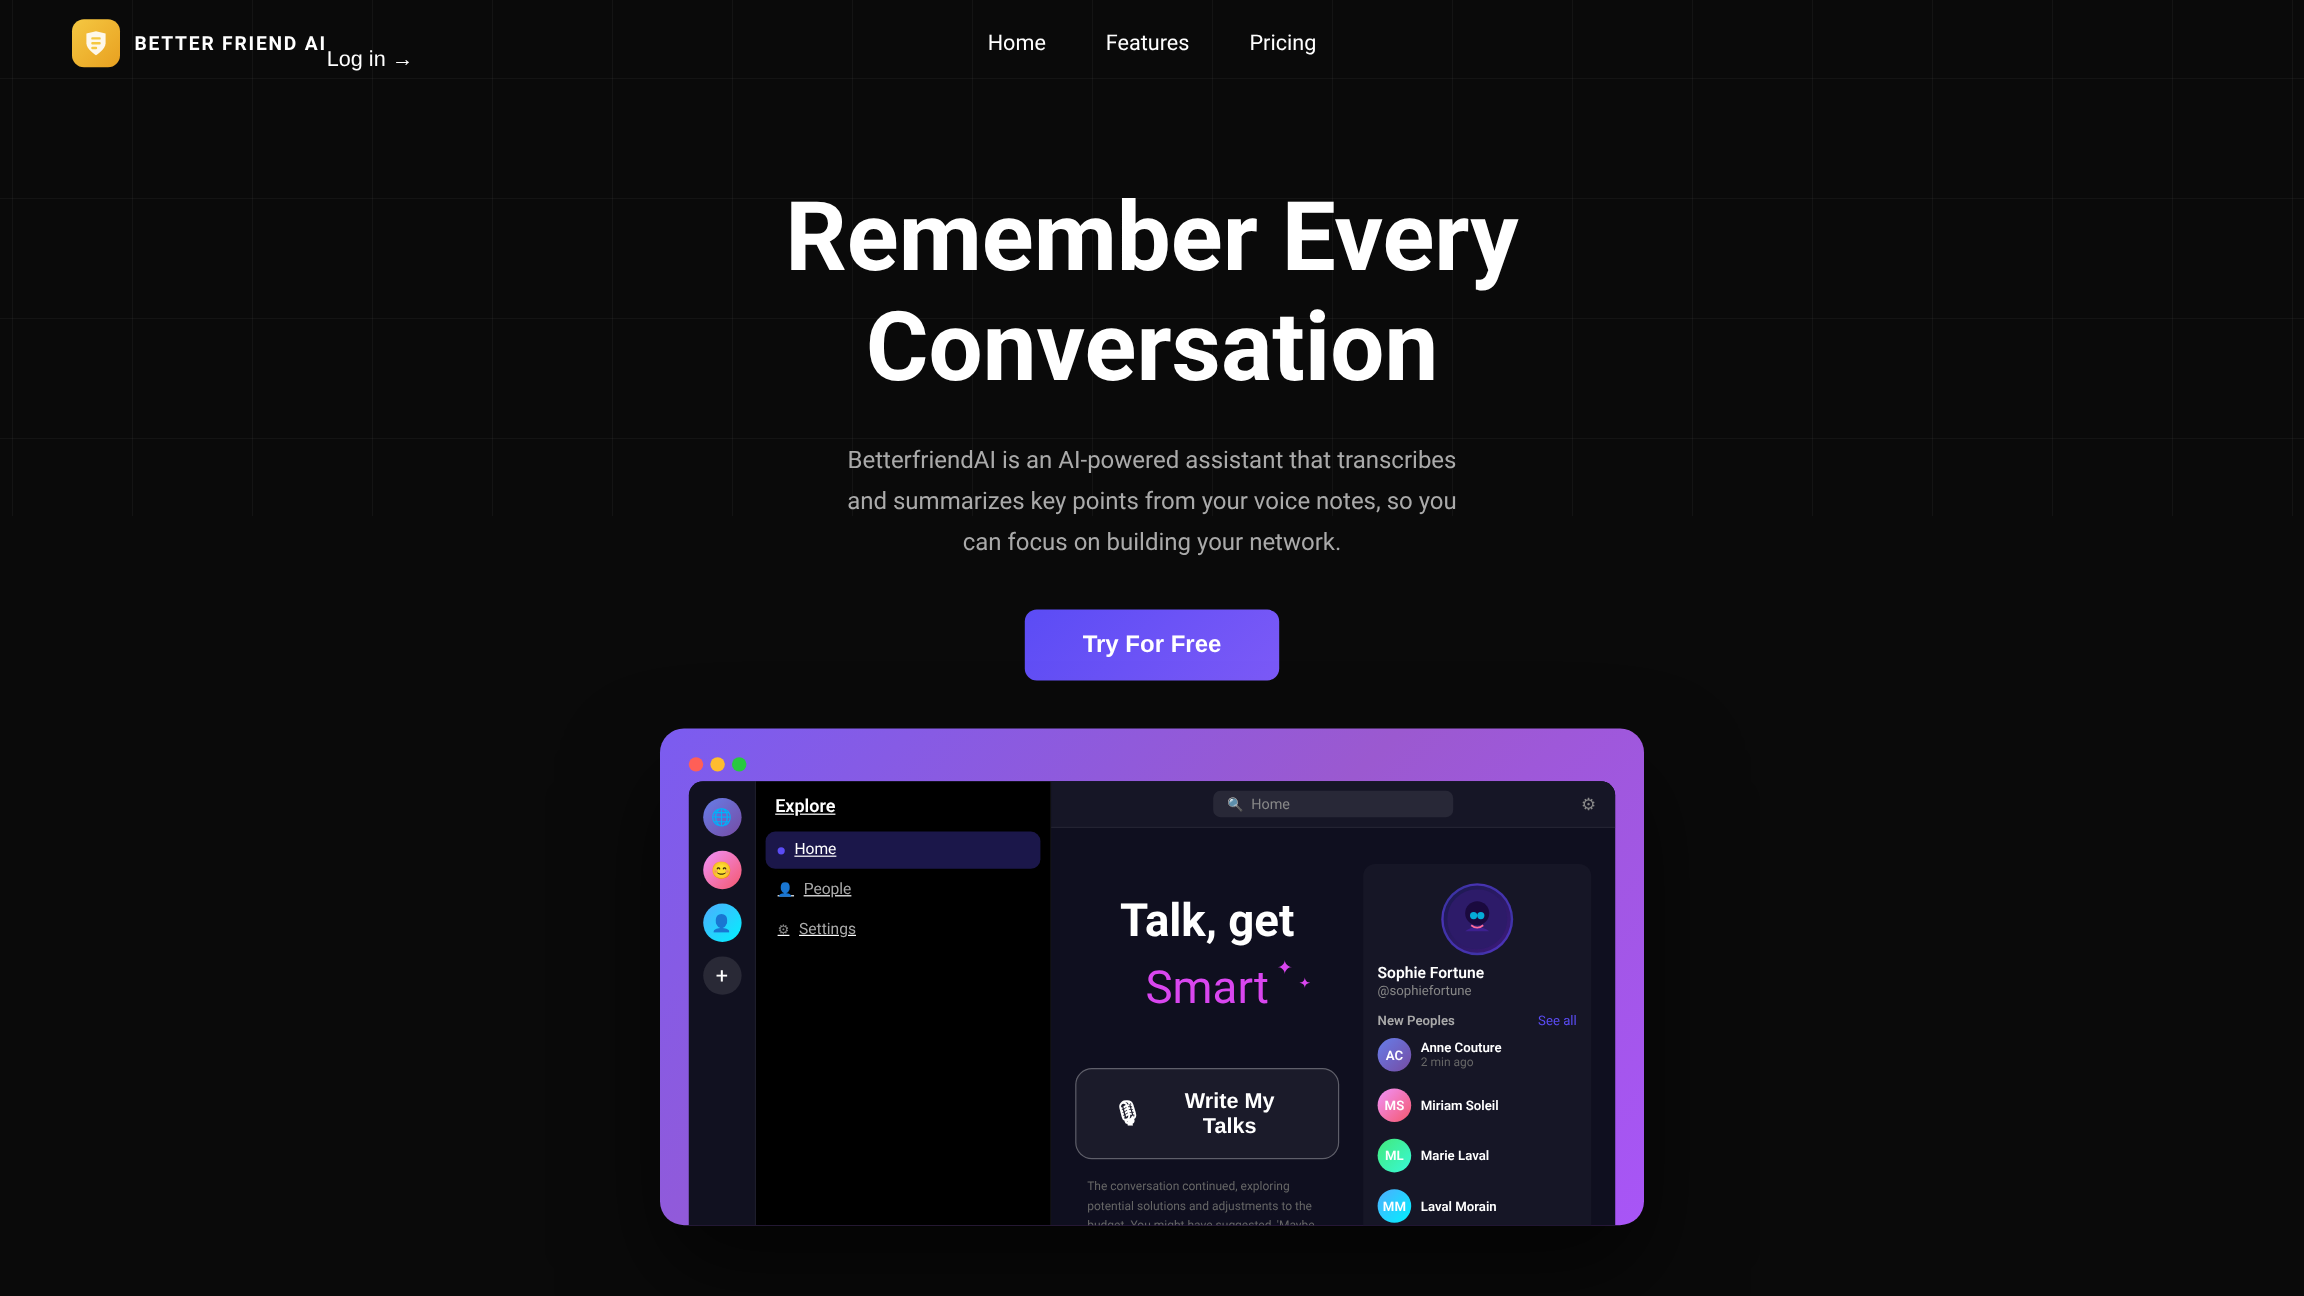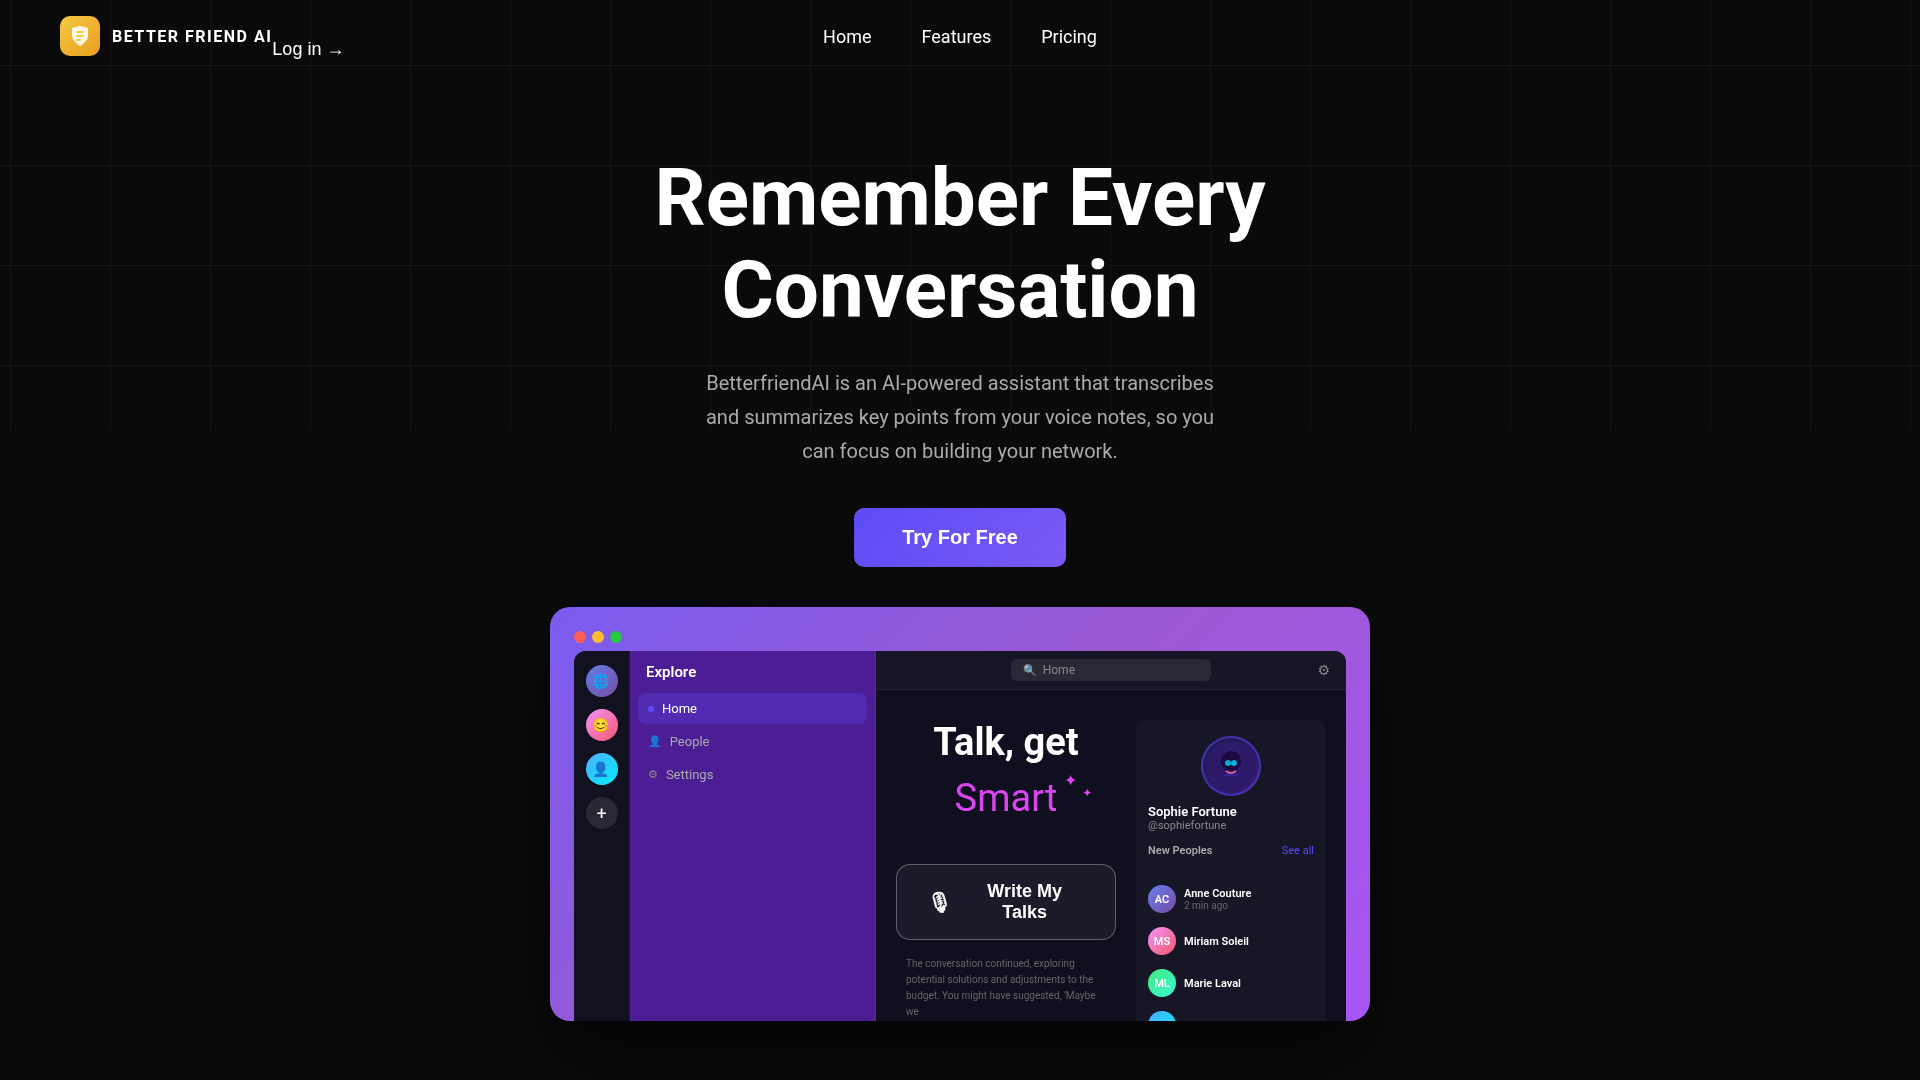--- a/index.html
+++ b/index.html
@@ -252,20 +252,21 @@
       display: flex;
       align-items: flex-start;
       justify-content: center;
       padding: 30px 20px 20px;
       gap: 20px;
     }
 
     .talk-section {
       text-align: center;
       flex: 1;
+      margin-top: 26px;
     }
 
     .talk-title {
       font-size: 38px;
       font-weight: 700;
       color: #ffffff;
       line-height: 1.2;
       margin-bottom: 4px;
     }
 
@@ -359,21 +360,21 @@
 
     .profile-handle {
       font-size: 11px;
       color: #888;
     }
 
     .peoples-header {
       display: flex;
       justify-content: space-between;
       align-items: center;
-      margin: 12px 0 24px;
+      margin: 12px 0 4px;
       gap: 48px;
     }
 
     .peoples-title {
       font-size: 11px;
       font-weight: 600;
       color: #aaa;
     }
 
     .see-all {
@@ -433,23 +434,24 @@
       display: flex;
       flex-direction: column;
       align-items: center;
       padding: 14px 0;
       gap: 12px;
       border-right: 1px solid rgba(255,255,255,0.05);
     }
 
     .sidebar-nav-full {
       flex: 1;
-      background: #4c1d95;
+      background: #000000;
       padding: 0;
       border-right: 1px solid rgba(255,255,255,0.06);
+      text-decoration: underline;
     }
   </style>
 </head>
 <body>
 
 <header class="header">
   <div class="logo">
     <div class="logo-icon">
       <svg width="24" height="24" viewBox="0 0 24 24" fill="none">
         <path d="M4 4L12 2L20 4V12C20 17 12 22 12 22C12 22 4 17 4 12V4Z" fill="white" opacity="0.9"></path>

